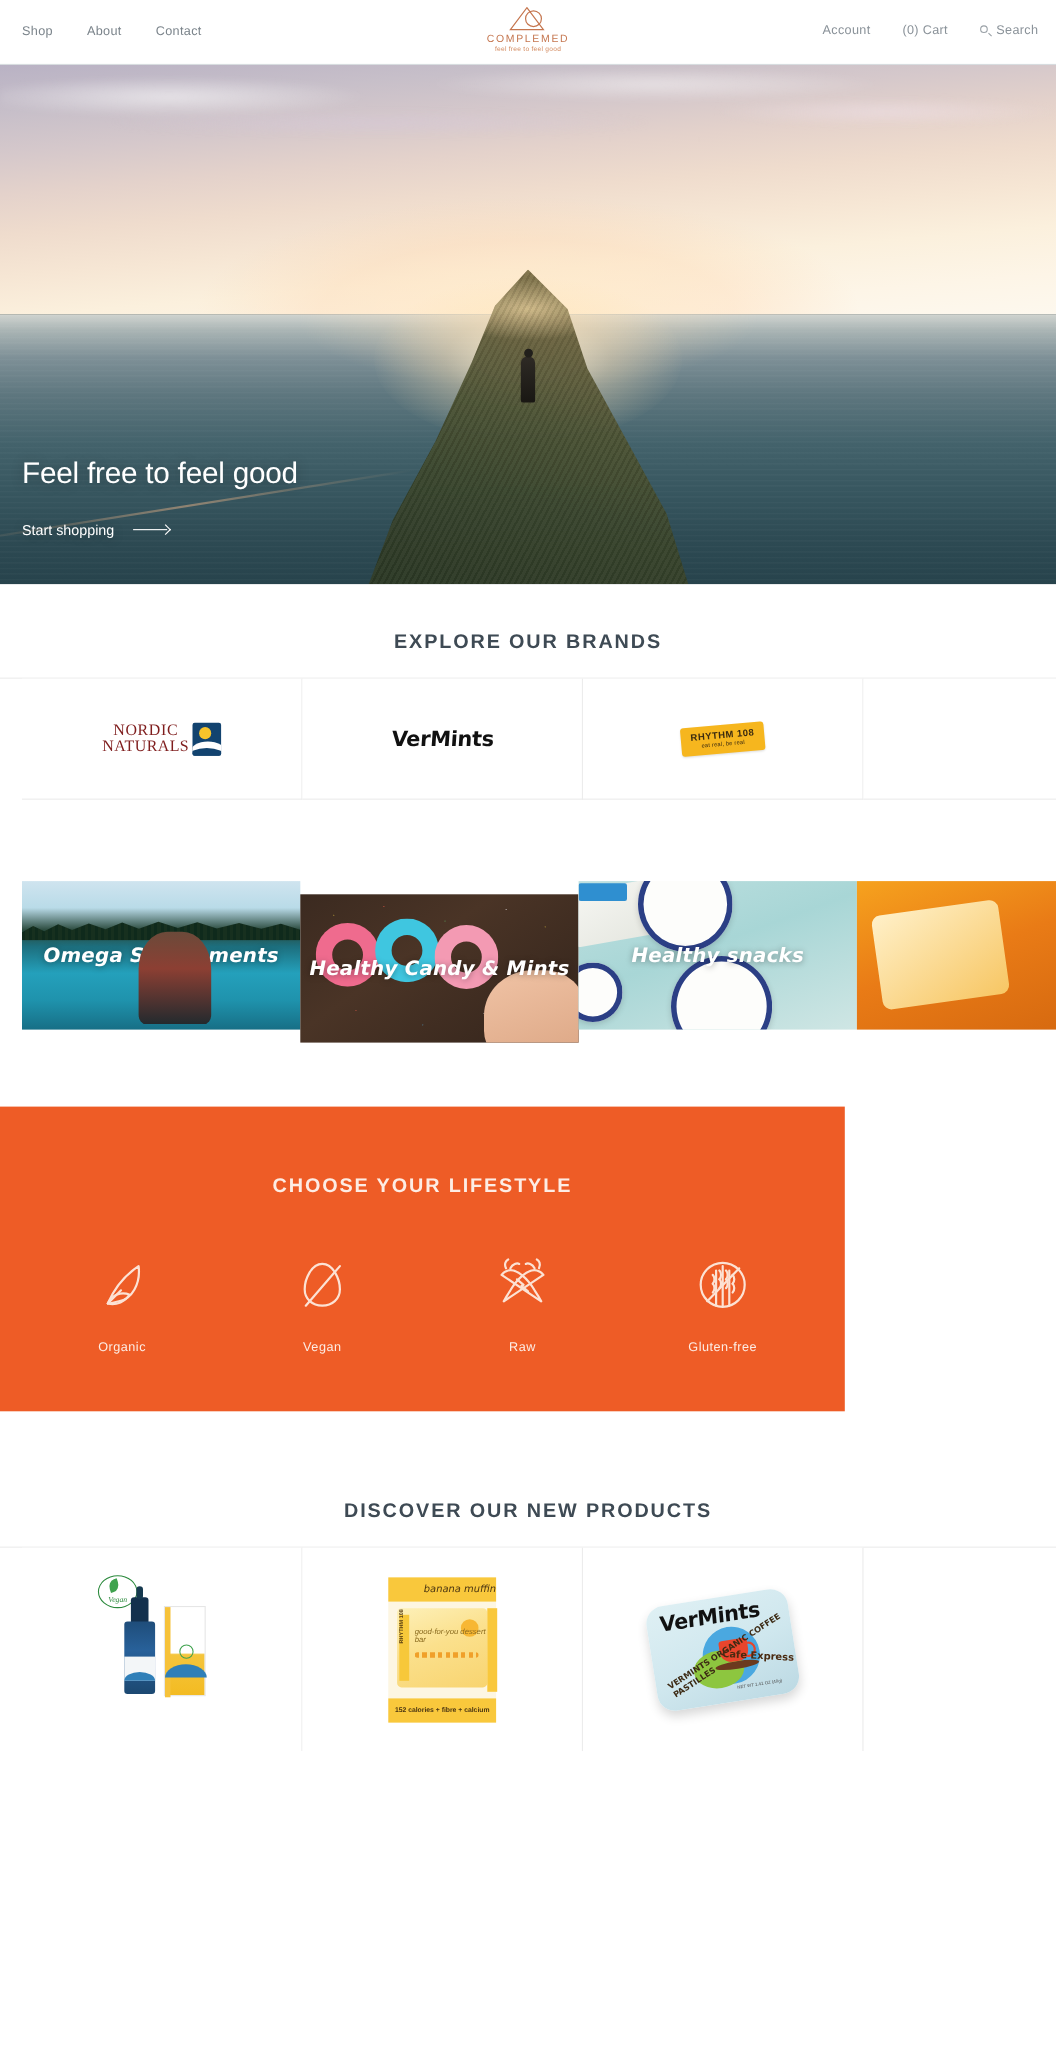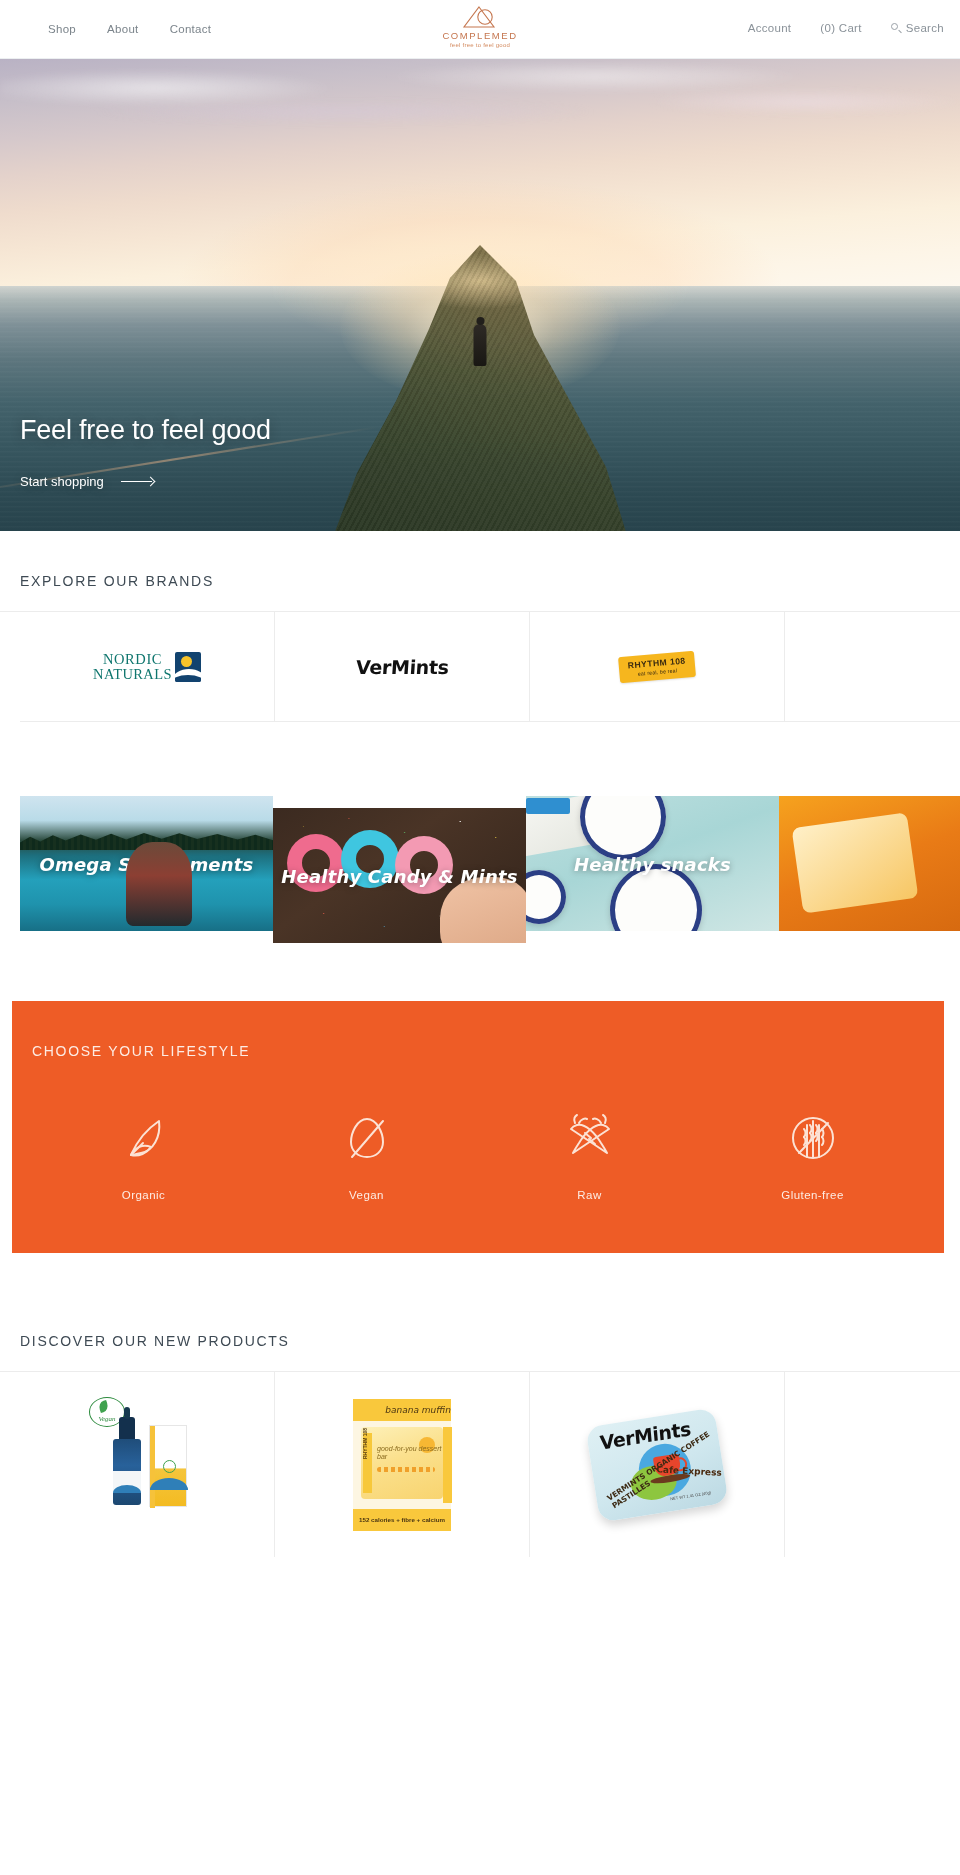--- a/index.html
+++ b/index.html
@@ -12,21 +12,21 @@
     -webkit-font-smoothing:antialiased;
   }
   .page { width:960px; position:relative; overflow:hidden; }
 
   
   .header {
     height:59px; width:960px; background:#fff;
     display:flex; align-items:center; position:relative;
     border-bottom:1px solid #eceff1;
   }
-  .nav-left { display:flex; align-items:flex-end; gap:31px; padding-left:20px;margin-left:28px; }
+  .nav-left { display:flex; align-items:flex-end; gap:31px; padding-left:20px; }
   .nav-right { display:flex; align-items:center; gap:29px; position:absolute; right:16px; top:22px; }
   .nav-link {
     font-size:11.5px; color:#7b848b; letter-spacing:.3px;
     text-decoration:none; white-space:nowrap; cursor:pointer;
   }
   .nav-right .nav-link { color:#8a9299; }
   .search-wrap { display:flex; align-items:center; gap:5px; cursor:pointer; }
   .mag { width:10px; height:10px; position:relative; display:inline-block; }
   .mag i { position:absolute; width:7px; height:7px; border:1.1px solid #9aa1a7; border-radius:50%; top:0; left:0; }
   .mag b { position:absolute; width:4px; height:1.1px; background:#9aa1a7; transform:rotate(45deg); bottom:1px; right:-1px; }
@@ -124,40 +124,41 @@
   .arrow { width:33px; height:9px; position:relative; display:inline-block; }
   .arrow::before { content:""; position:absolute; left:0; top:4px; width:31px; height:1.2px; background:#fff; }
   .arrow::after {
     content:""; position:absolute; right:0; top:1px; width:6px; height:6px;
     border-top:1.2px solid #fff; border-right:1.2px solid #fff; transform:rotate(45deg);
   }
 
   
   .section { padding:0 20px; }
   .sec-title {
-    font-size:14px; letter-spacing:1.7px; color:#3e4a54; font-weight:400;
+    font-size:18px; letter-spacing:1.7px; color:#3e4a54; font-weight:700;
     text-transform:uppercase;
+    text-align:center;
   }
 
   
   .brands-sec { padding-top:42px; }
   .brands-grid {
     margin-top:22px; display:flex; width:960px; margin-left:-20px;
     border-top:1px solid #ececec;
   }
   .brand-cell {
     width:255px; height:110px; flex:0 0 255px;
     display:flex; align-items:center; justify-content:center;
     border-right:1px solid #ececec; border-bottom:1px solid #ececec;
     background:#fff;
   }
   .brand-cell:first-child { margin-left:20px; }
   
   .nn { display:flex; align-items:center; gap:3px; }
-  .nn-text { color:#0f766e; font-family:"Liberation Serif", serif; line-height:1.02; text-align:center; }
+  .nn-text { color:#7f1d1d; font-family:"Liberation Serif", serif; line-height:1.02; text-align:center; }
   .nn-text .l1 { font-size:14.5px; letter-spacing:.6px; }
   .nn-text .l2 { font-size:14.5px; letter-spacing:.4px; }
   .nn-badge {
     width:26px; height:30px; background:#12436f; border-radius:2px; position:relative; overflow:hidden;
   }
   .nn-badge .sun { position:absolute; left:6px; top:4px; width:11px; height:11px; border-radius:50%; background:#f6c32b; }
   .nn-badge .wave {
     position:absolute; left:-2px; bottom:3px; width:32px; height:10px;
     background:#fff; border-radius:50% 50% 0 0 / 100% 100% 0 0;
   }
@@ -242,21 +243,21 @@
     position:absolute; left:0; top:2px; width:44px; height:16px;
     background:#2f8fd0; border-radius:2px;
   }
   .c4 { background:linear-gradient(160deg,#f6a21e 0%, #e97b16 50%, #d76a10 100%); }
   .c4::after {
     content:""; position:absolute; left:10%; top:18%; width:64%; height:64%;
     background:linear-gradient(150deg,#fff0c8,#f7c663); border-radius:8px; transform:rotate(-8deg);
   }
 
   
-  .lifestyle { margin-top:58px; background:#ee5c26; padding:42px 20px 52px 20px; width:932px;margin-left:12px; }
+  .lifestyle { margin-top:58px; background:#ee5c26; padding:62px 20px 52px 20px; width:768px; }
   .lifestyle .sec-title { color:#fdece4; }
   .ls-grid { margin-top:48px; display:flex; }
   .ls-item { flex:1 1 0; text-align:center; cursor:pointer; }
   .ls-icon { height:62px; display:flex; align-items:center; justify-content:center; }
   .ls-label { margin-top:20px; font-size:11.5px; color:#fdece4; letter-spacing:.45px; }
 
   
   .prod-sec { padding-top:80px; padding-bottom:0; }
   .prod-grid {
     margin-top:22px; display:flex; width:960px; margin-left:-20px;

